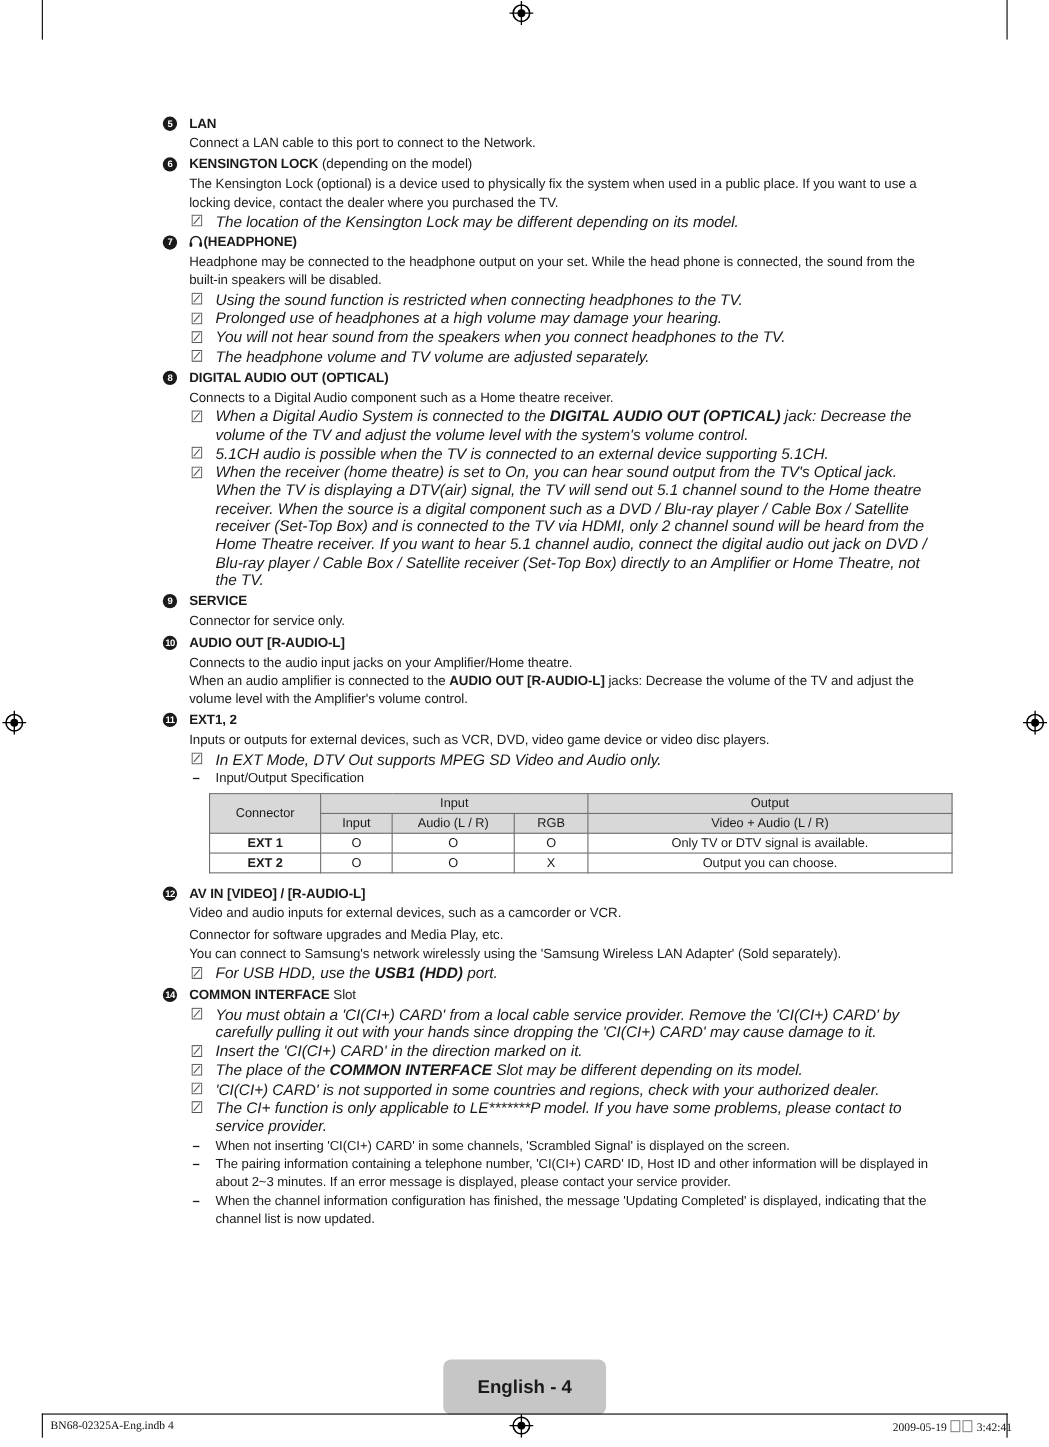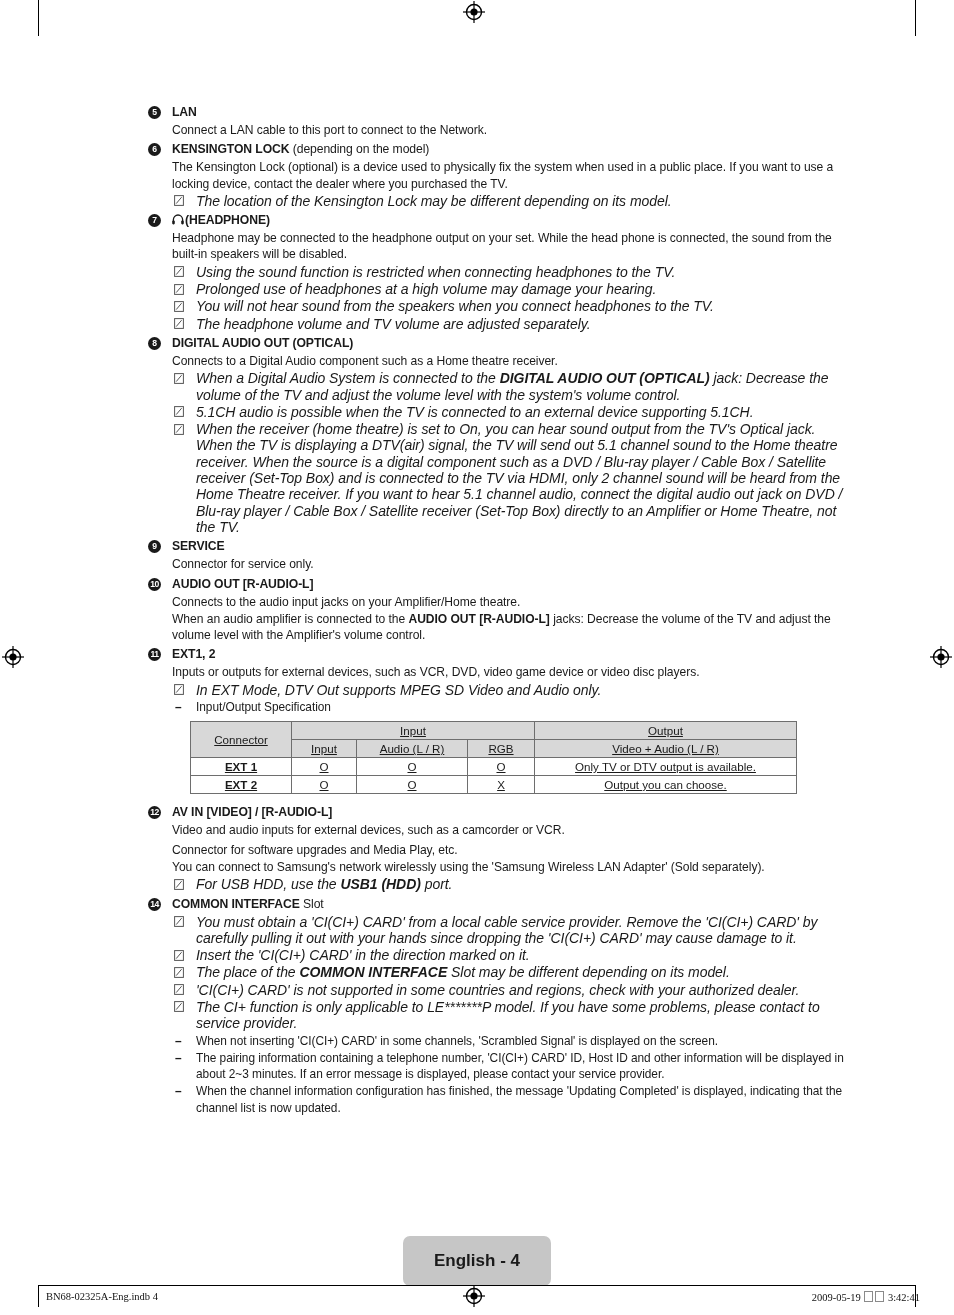--- a/index.html
+++ b/index.html
@@ -122,23 +122,22 @@
   }
 
   
   .spec-table-wrap {
     padding-left: 42px;
     margin-top: 6px;
     margin-bottom: 10px;
   }
   table.spec {
     border-collapse: collapse;
-    width: 607px;
+    width: 676px;
     font-size: 11.6px;
-    text-decoration: underline;
   }
   table.spec th,
   table.spec td {
     border: 1px solid #6e6e6e;
     text-align: center;
     padding: 1px 2px;
     font-weight: normal;
     line-height: 15px;
   }
   table.spec thead th {
@@ -327,21 +326,21 @@
               <th class="col-rgb">RGB</th>
               <th>Video + Audio (L / R)</th>
             </tr>
           </thead>
           <tbody>
             <tr>
               <td class="conn">EXT 1</td>
               <td>O</td>
               <td>O</td>
               <td>O</td>
-              <td>Only TV or DTV output is available.</td>
+              <td>Only TV or DTV signal is available.</td>
             </tr>
             <tr>
               <td class="conn">EXT 2</td>
               <td>O</td>
               <td>O</td>
               <td>X</td>
               <td>Output you can choose.</td>
             </tr>
           </tbody>
         </table>

